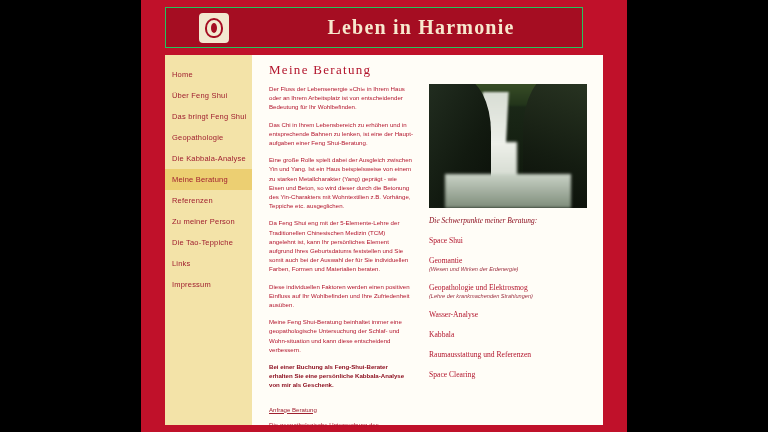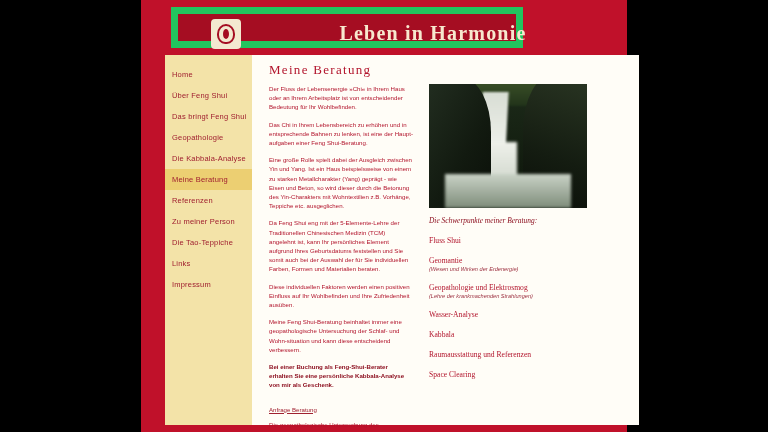--- a/index.html
+++ b/index.html
@@ -26,24 +26,24 @@
     background: #c0112a;
   }
   .inner {
     position: absolute;
     left: 10px; top: 0px;
     width: 466px; height: 432px;
   }
   
   .header {
     position: absolute;
-    left: 20px; top: 7px;
-    width: 352px; height: 41px;
+    left: 14px; top: 7px;
+    width: 418px; height: 41px;
     background: #a50d22;
-    border: 7px solid #22c55e;
+    border: 1px solid #22c55e;
     box-sizing: border-box;
   }
   .header-logo {
     position: absolute;
     left: 33px; top: 5px;
     width: 30px; height: 30px;
   }
   .logo-shape {
     width: 30px; height: 30px;
     background: #f3e9d0;
@@ -79,21 +79,20 @@
     font-weight: bold;
     text-align: center;
   }
 
   
   .body-wrap {
     position: absolute;
     left: 14px; top: 55px;
     width: 438px; height: 370px;
     background: #fffdf7;
-    padding-left: 36px;
   }
   .sidebar {
     position: absolute;
     left: 0; top: 0;
     width: 87px; height: 370px;
     background: #f3e3a8;
   }
   .nav-item {
     position: relative;
     height: 21px;
@@ -268,21 +267,21 @@
               <div class="fall1"></div>
               <div class="fall2"></div>
               <div class="rock-l"></div>
               <div class="rock-r"></div>
               <div class="pool"></div>
             </div>
 
             <div class="right-title">Die Schwerpunkte meiner Beratung:</div>
 
             <div class="svc">
-              <div class="svc-name">Fluss Shui</div>
+              <div class="svc-name">Space Shui</div>
             </div>
             <div class="svc">
               <div class="svc-name">Geomantie</div>
               <div class="svc-sub">(Wesen und Wirken der Erdenergie)</div>
             </div>
             <div class="svc">
               <div class="svc-name">Geopathologie und Elektrosmog</div>
               <div class="svc-sub">(Lehre der krankmachenden Strahlungen)</div>
             </div>
             <div class="svc">

